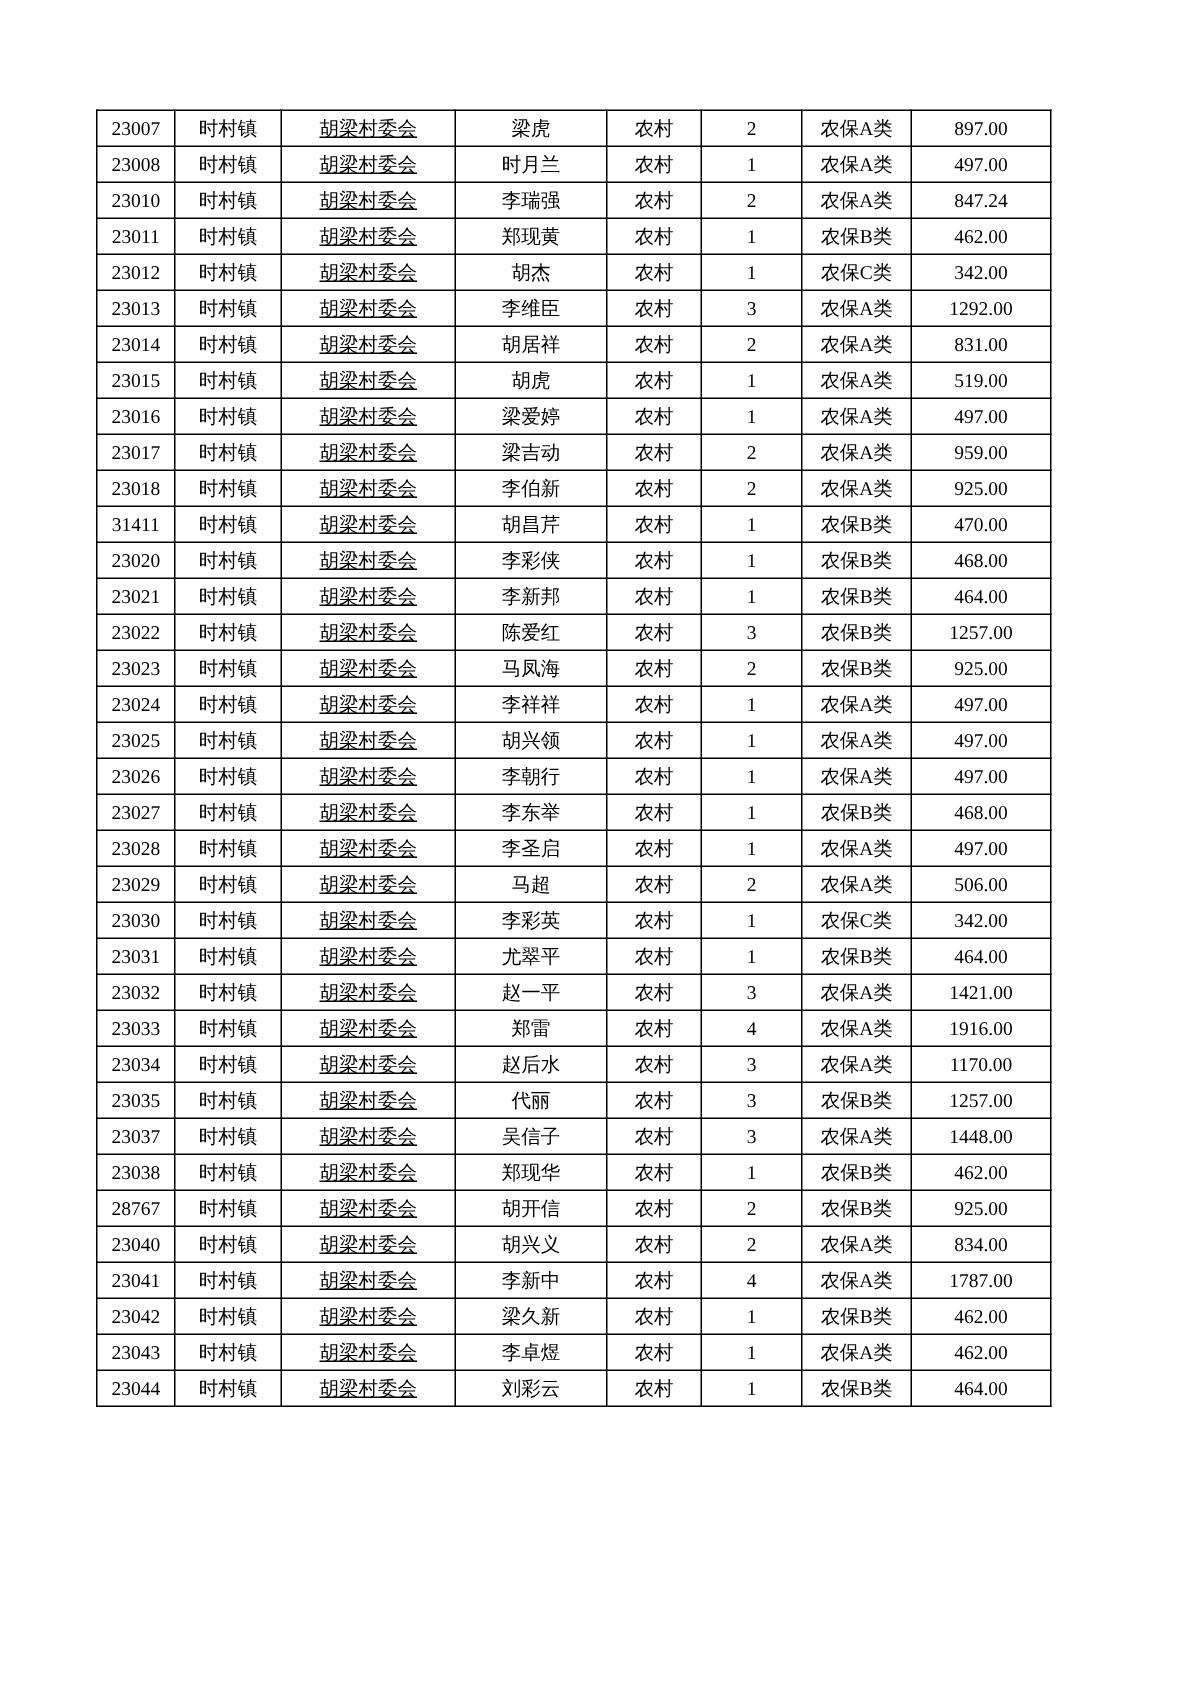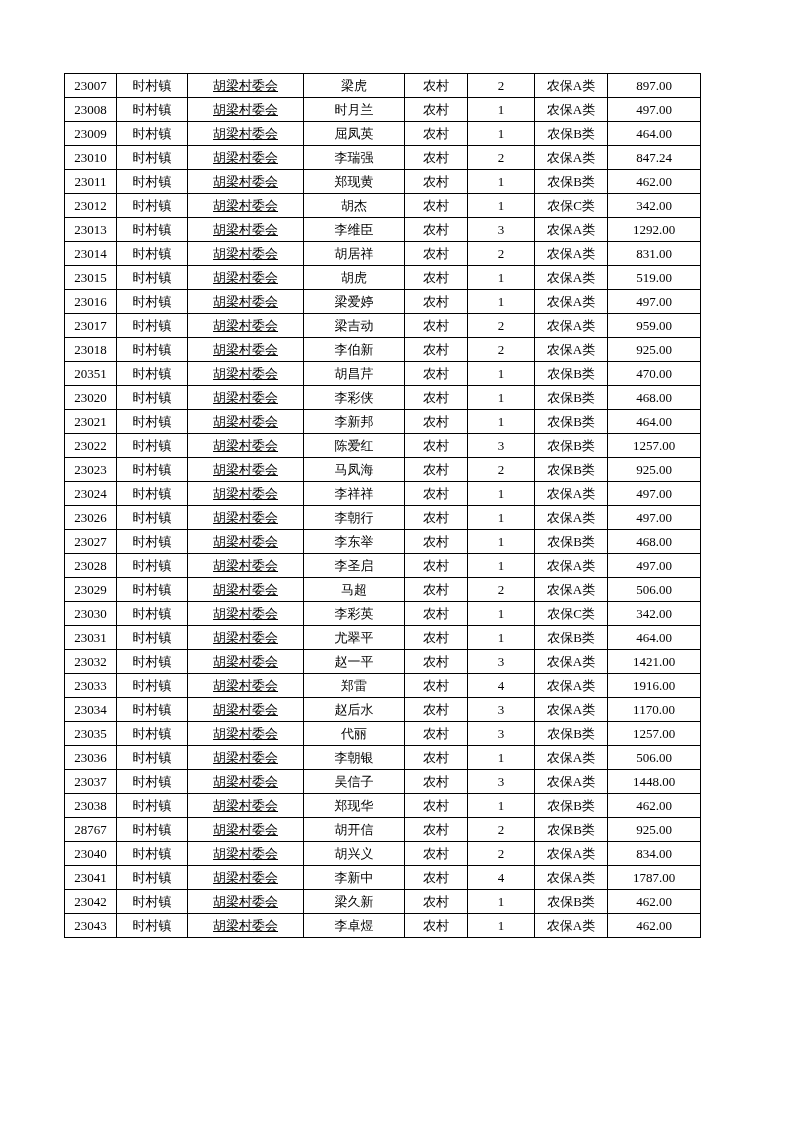--- a/index.html
+++ b/index.html
@@ -74,30 +74,20 @@
           <td class="col-0">23008</td>
           <td class="col-1">时村镇</td>
           <td class="col-2">胡梁村委会</td>
           <td class="col-3">时月兰</td>
           <td class="col-4">农村</td>
           <td class="col-5">1</td>
           <td class="col-6">农保A类</td>
           <td class="col-7 align-right">497.00</td>
         </tr>
         <tr>
-          <td class="col-0">23009</td>
-          <td class="col-1">时村镇</td>
-          <td class="col-2">胡梁村委会</td>
-          <td class="col-3">屈凤英</td>
-          <td class="col-4">农村</td>
-          <td class="col-5">1</td>
-          <td class="col-6">农保B类</td>
-          <td class="col-7 align-right">464.00</td>
-        </tr>
-        <tr>
           <td class="col-0">23010</td>
           <td class="col-1">时村镇</td>
           <td class="col-2">胡梁村委会</td>
           <td class="col-3">李瑞强</td>
           <td class="col-4">农村</td>
           <td class="col-5">2</td>
           <td class="col-6">农保A类</td>
           <td class="col-7 align-right">847.24</td>
         </tr>
         <tr>
@@ -174,21 +164,21 @@
           <td class="col-0">23018</td>
           <td class="col-1">时村镇</td>
           <td class="col-2">胡梁村委会</td>
           <td class="col-3">李伯新</td>
           <td class="col-4">农村</td>
           <td class="col-5">2</td>
           <td class="col-6">农保A类</td>
           <td class="col-7 align-right">925.00</td>
         </tr>
         <tr>
-          <td class="col-0">20351</td>
+          <td class="col-0">31411</td>
           <td class="col-1">时村镇</td>
           <td class="col-2">胡梁村委会</td>
           <td class="col-3">胡昌芹</td>
           <td class="col-4">农村</td>
           <td class="col-5">1</td>
           <td class="col-6">农保B类</td>
           <td class="col-7 align-right">470.00</td>
         </tr>
         <tr>
           <td class="col-0">23020</td>
@@ -228,20 +218,30 @@
           <td class="col-4">农村</td>
           <td class="col-5">2</td>
           <td class="col-6">农保B类</td>
           <td class="col-7 align-right">925.00</td>
         </tr>
         <tr>
           <td class="col-0">23024</td>
           <td class="col-1">时村镇</td>
           <td class="col-2">胡梁村委会</td>
           <td class="col-3">李祥祥</td>
+          <td class="col-4">农村</td>
+          <td class="col-5">1</td>
+          <td class="col-6">农保A类</td>
+          <td class="col-7 align-right">497.00</td>
+        </tr>
+        <tr>
+          <td class="col-0">23025</td>
+          <td class="col-1">时村镇</td>
+          <td class="col-2">胡梁村委会</td>
+          <td class="col-3">胡兴领</td>
           <td class="col-4">农村</td>
           <td class="col-5">1</td>
           <td class="col-6">农保A类</td>
           <td class="col-7 align-right">497.00</td>
         </tr>
         <tr>
           <td class="col-0">23026</td>
           <td class="col-1">时村镇</td>
           <td class="col-2">胡梁村委会</td>
           <td class="col-3">李朝行</td>
@@ -334,30 +334,20 @@
           <td class="col-0">23035</td>
           <td class="col-1">时村镇</td>
           <td class="col-2">胡梁村委会</td>
           <td class="col-3">代丽</td>
           <td class="col-4">农村</td>
           <td class="col-5">3</td>
           <td class="col-6">农保B类</td>
           <td class="col-7 align-right">1257.00</td>
         </tr>
         <tr>
-          <td class="col-0">23036</td>
-          <td class="col-1">时村镇</td>
-          <td class="col-2">胡梁村委会</td>
-          <td class="col-3">李朝银</td>
-          <td class="col-4">农村</td>
-          <td class="col-5">1</td>
-          <td class="col-6">农保A类</td>
-          <td class="col-7 align-right">506.00</td>
-        </tr>
-        <tr>
           <td class="col-0">23037</td>
           <td class="col-1">时村镇</td>
           <td class="col-2">胡梁村委会</td>
           <td class="col-3">吴信子</td>
           <td class="col-4">农村</td>
           <td class="col-5">3</td>
           <td class="col-6">农保A类</td>
           <td class="col-7 align-right">1448.00</td>
         </tr>
         <tr>
@@ -412,16 +402,26 @@
         </tr>
         <tr>
           <td class="col-0">23043</td>
           <td class="col-1">时村镇</td>
           <td class="col-2">胡梁村委会</td>
           <td class="col-3">李卓煜</td>
           <td class="col-4">农村</td>
           <td class="col-5">1</td>
           <td class="col-6">农保A类</td>
           <td class="col-7 align-right">462.00</td>
+        </tr>
+        <tr>
+          <td class="col-0">23044</td>
+          <td class="col-1">时村镇</td>
+          <td class="col-2">胡梁村委会</td>
+          <td class="col-3">刘彩云</td>
+          <td class="col-4">农村</td>
+          <td class="col-5">1</td>
+          <td class="col-6">农保B类</td>
+          <td class="col-7 align-right">464.00</td>
         </tr>
       </tbody>
   </table>
 </div>
 
 </body></html>

